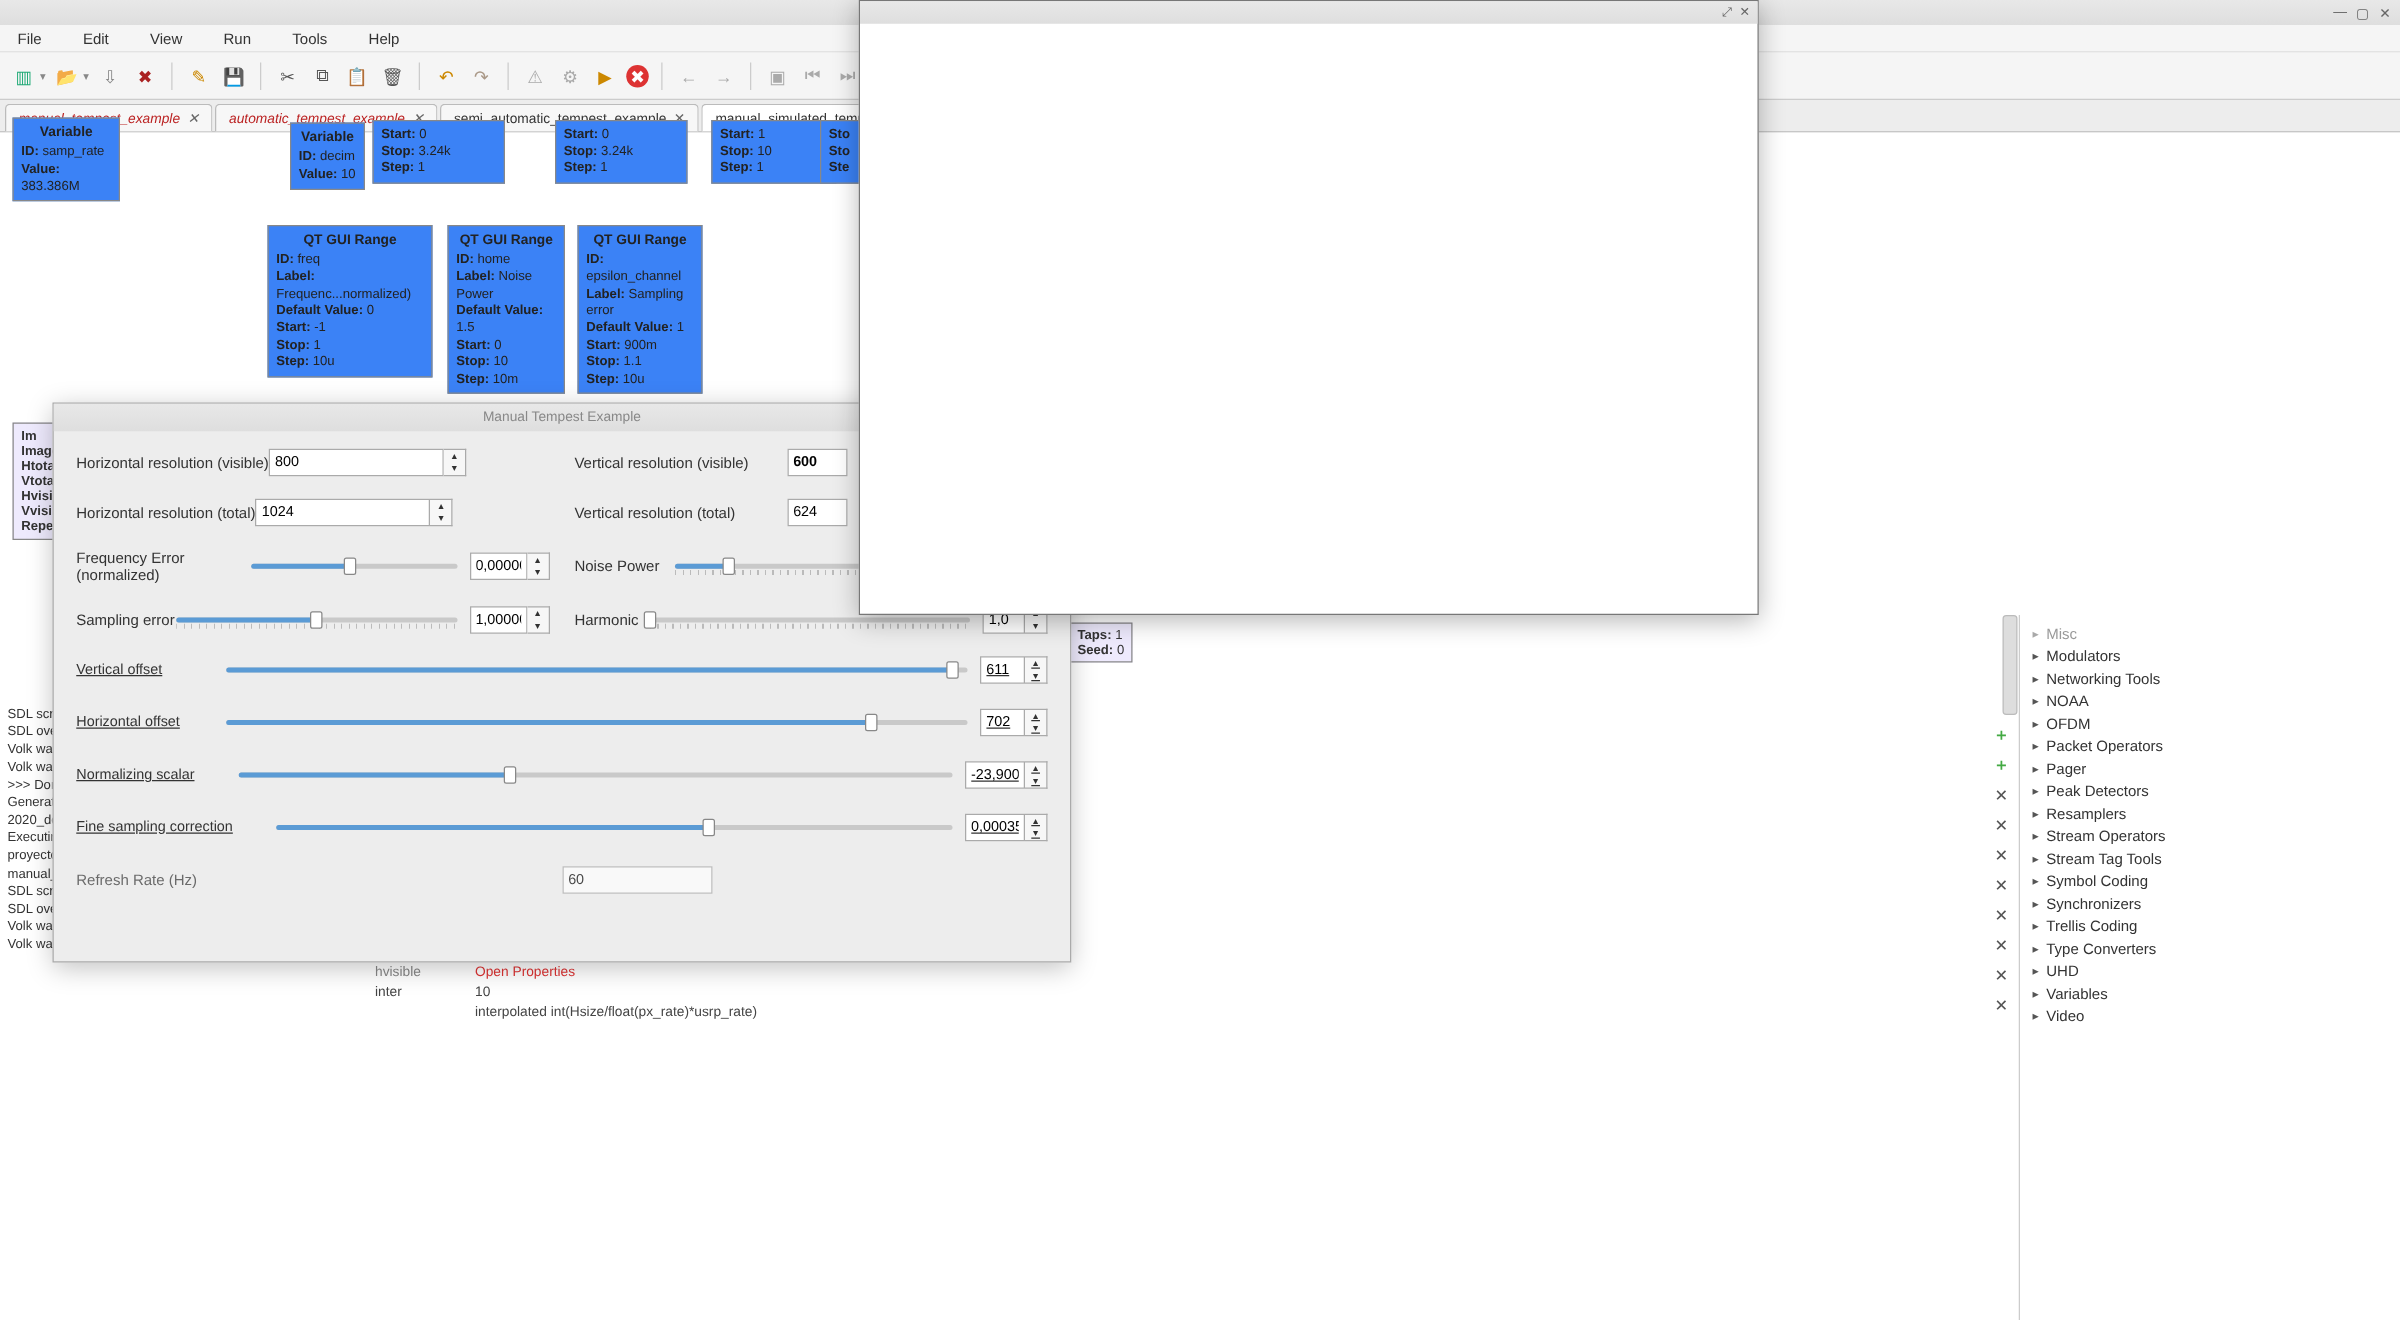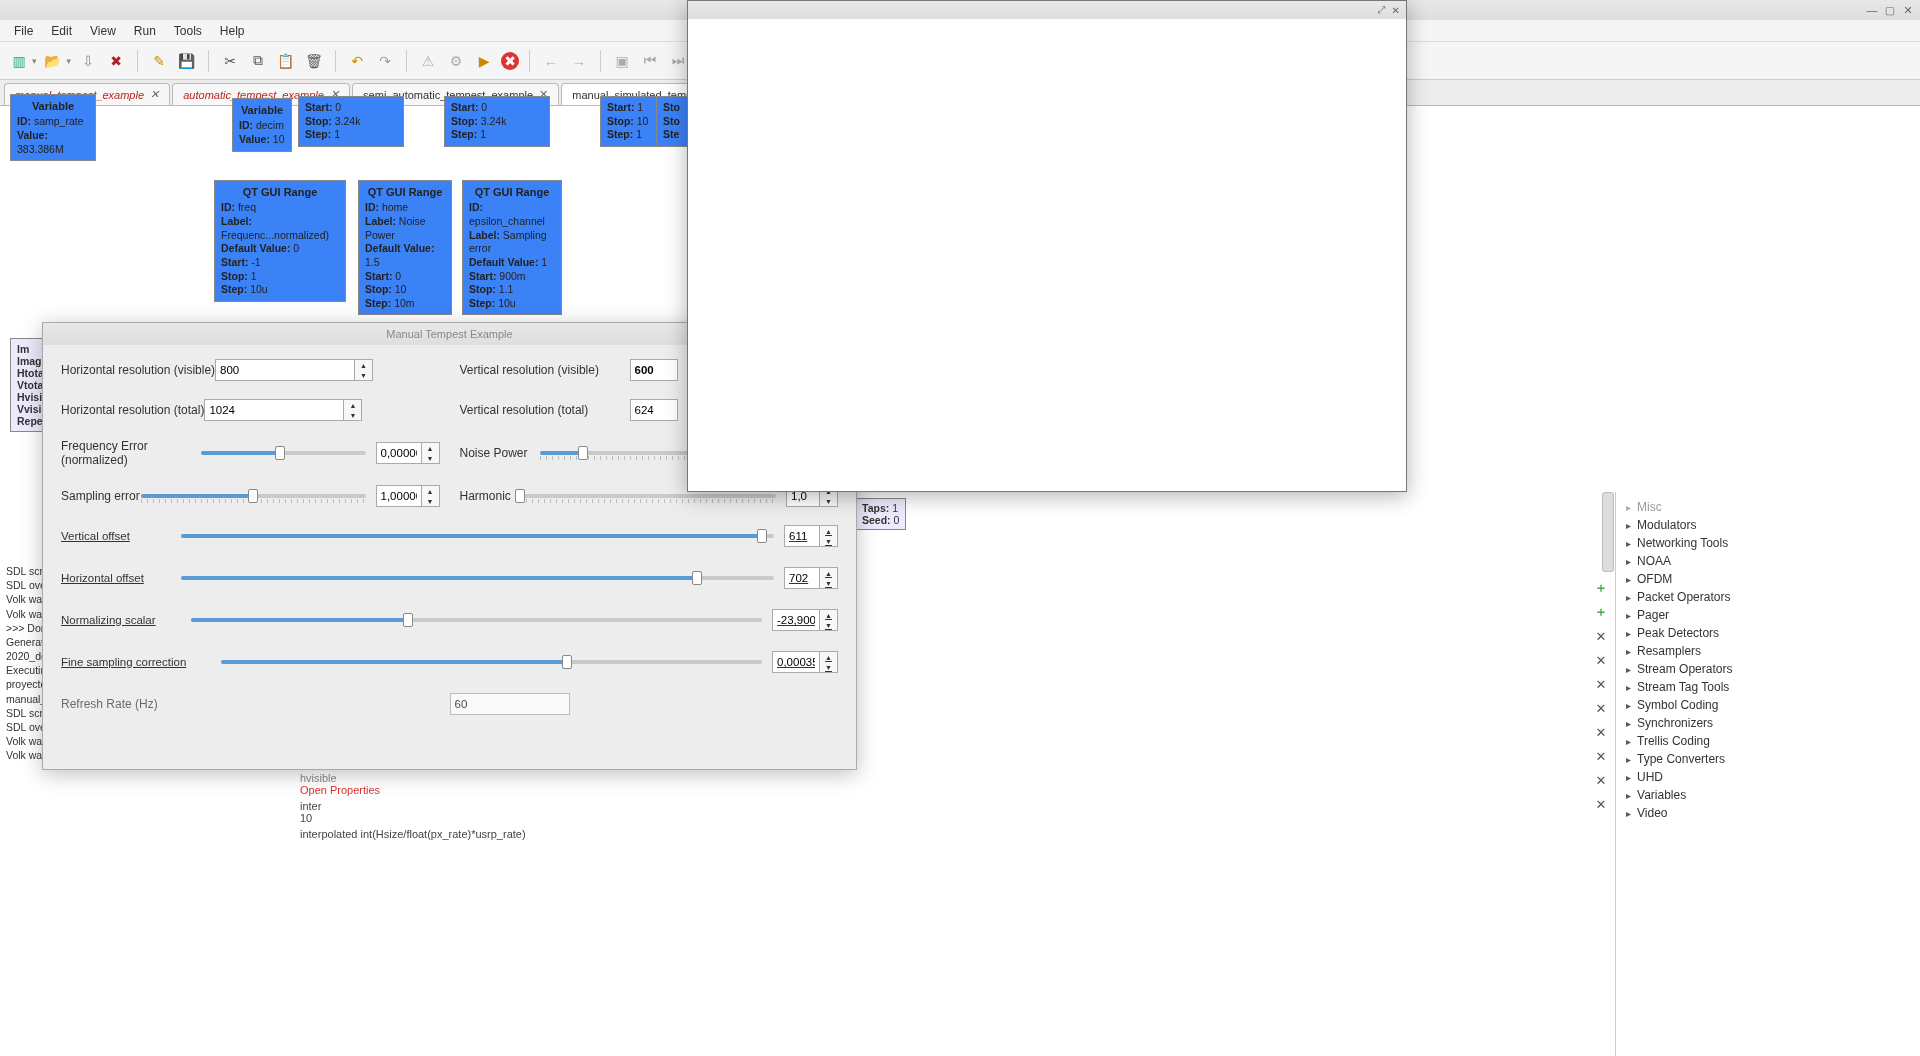--- a/index.html
+++ b/index.html
@@ -4,21 +4,21 @@
 <style>
 * { box-sizing: border-box; margin: 0; padding: 0; font-family: "Segoe UI", Arial, sans-serif; }
 body { background: #ededed; font-size: 12px; color: #333; overflow: hidden; width: 1920px; height: 1056px; position: relative; }
 
 
 .titlebar { height: 20px; background: linear-gradient(#e8e8e8,#dedede); display: flex; align-items: center; justify-content: center; position: relative; font-size: 11px; color: #888; }
 .titlebar .controls { position:absolute; right:6px; display:flex; gap:6px; }
 .titlebar .controls span { width:12px; height:12px; display:inline-flex; align-items:center; justify-content:center; color:#666; cursor:pointer;}
 
 
-.menubar { height: 22px; background: #f5f5f5; display:flex; align-items:center; padding: 0 6px; gap: 2px; border-bottom:1px solid #ddd; }
+.menubar { height: 22px; background: #f5f5f5; display:flex; align-items:center; padding: 0 6px; gap: 17px; border-bottom:1px solid #ddd; }
 .menubar span { padding: 2px 8px; font-size: 12px; cursor:pointer; }
 
 
 .toolbar { height: 38px; background: #f5f5f5; border-bottom:1px solid #ccc; display:flex; align-items:center; padding:0 8px; gap:6px;}
 .toolbar .tb { width:22px; height:22px; display:inline-flex; align-items:center; justify-content:center; font-size:14px; color:#555; cursor:pointer; border-radius:3px; }
 .toolbar .sep { width:1px; height:22px; background:#ccc; margin:0 4px; }
 .dd { font-size:9px; color:#888; margin-left:-4px; }
 
 
 .tabrow { height: 26px; background:#ededed; display:flex; align-items:flex-end; padding-left:4px; border-bottom:1px solid #bbb;}
@@ -54,21 +54,21 @@
 .xx { color:#555; }
 
 
 .smallblock { position:absolute; left:855px; top:498px; border:1px solid #888; background:#eeeafd; padding:3px 6px; font-size:10.5px;}
 
 
 .vscroll { position:absolute; right:306px; top:492px; width:12px; height:80px; background:#ddd; border:1px solid #bbb; border-radius:3px;}
 
 
 .props { position:absolute; left:300px; top:770px; width:560px; font-size:11px; color:#444; }
-.props .proprow { display:flex; padding:2px 0;flex-direction:column;}
+.props .proprow { display:flex; padding:2px 0;}
 .props .proprow .k { width:80px; color:#444; }
 .props .proprow .v { color:#06a; }
 
 
 .dialog { position:absolute; left:42px; top:322px; width:815px; height:448px; background:#ededed; border:1px solid #aaa; box-shadow:0 4px 20px rgba(0,0,0,.25); }
 .dialog .dlgtitle { height:22px; background:linear-gradient(#e8e8e8,#dedede); font-size:11px; color:#888; display:flex; align-items:center; justify-content:center; }
 .dialog .body { padding:14px 18px 0 18px; }
 .dlgrowpair { display:flex; margin-bottom:18px; }
 .dlgrowpair .col { flex:1; display:flex; align-items:center; }
 .spin { display:flex; align-items:center; }
@@ -196,21 +196,21 @@
   <div class="block" style="left:298px; top:-10px; width:106px;">
     <div class="row"><b>Start:</b> <span>0</span></div>
     <div class="row"><b>Stop:</b> <span>3.24k</span></div>
     <div class="row"><b>Step:</b> <span>1</span></div>
   </div>
   <div class="block" style="left:444px; top:-10px; width:106px;">
     <div class="row"><b>Start:</b> <span>0</span></div>
     <div class="row"><b>Stop:</b> <span>3.24k</span></div>
     <div class="row"><b>Step:</b> <span>1</span></div>
   </div>
-  <div class="block" style="left:600px; top:-10px; width:100px;">
+  <div class="block" style="left:569px; top:-10px; width:100px;">
     <div class="row"><b>Start:</b> <span>1</span></div>
     <div class="row"><b>Stop:</b> <span>10</span></div>
     <div class="row"><b>Step:</b> <span>1</span></div>
   </div>
   <div class="block" style="left:656px; top:-10px; width:34px;">
     <div class="row"><b>Sto</b></div>
     <div class="row"><b>Sto</b></div>
     <div class="row"><b>Ste</b></div>
   </div>
 

